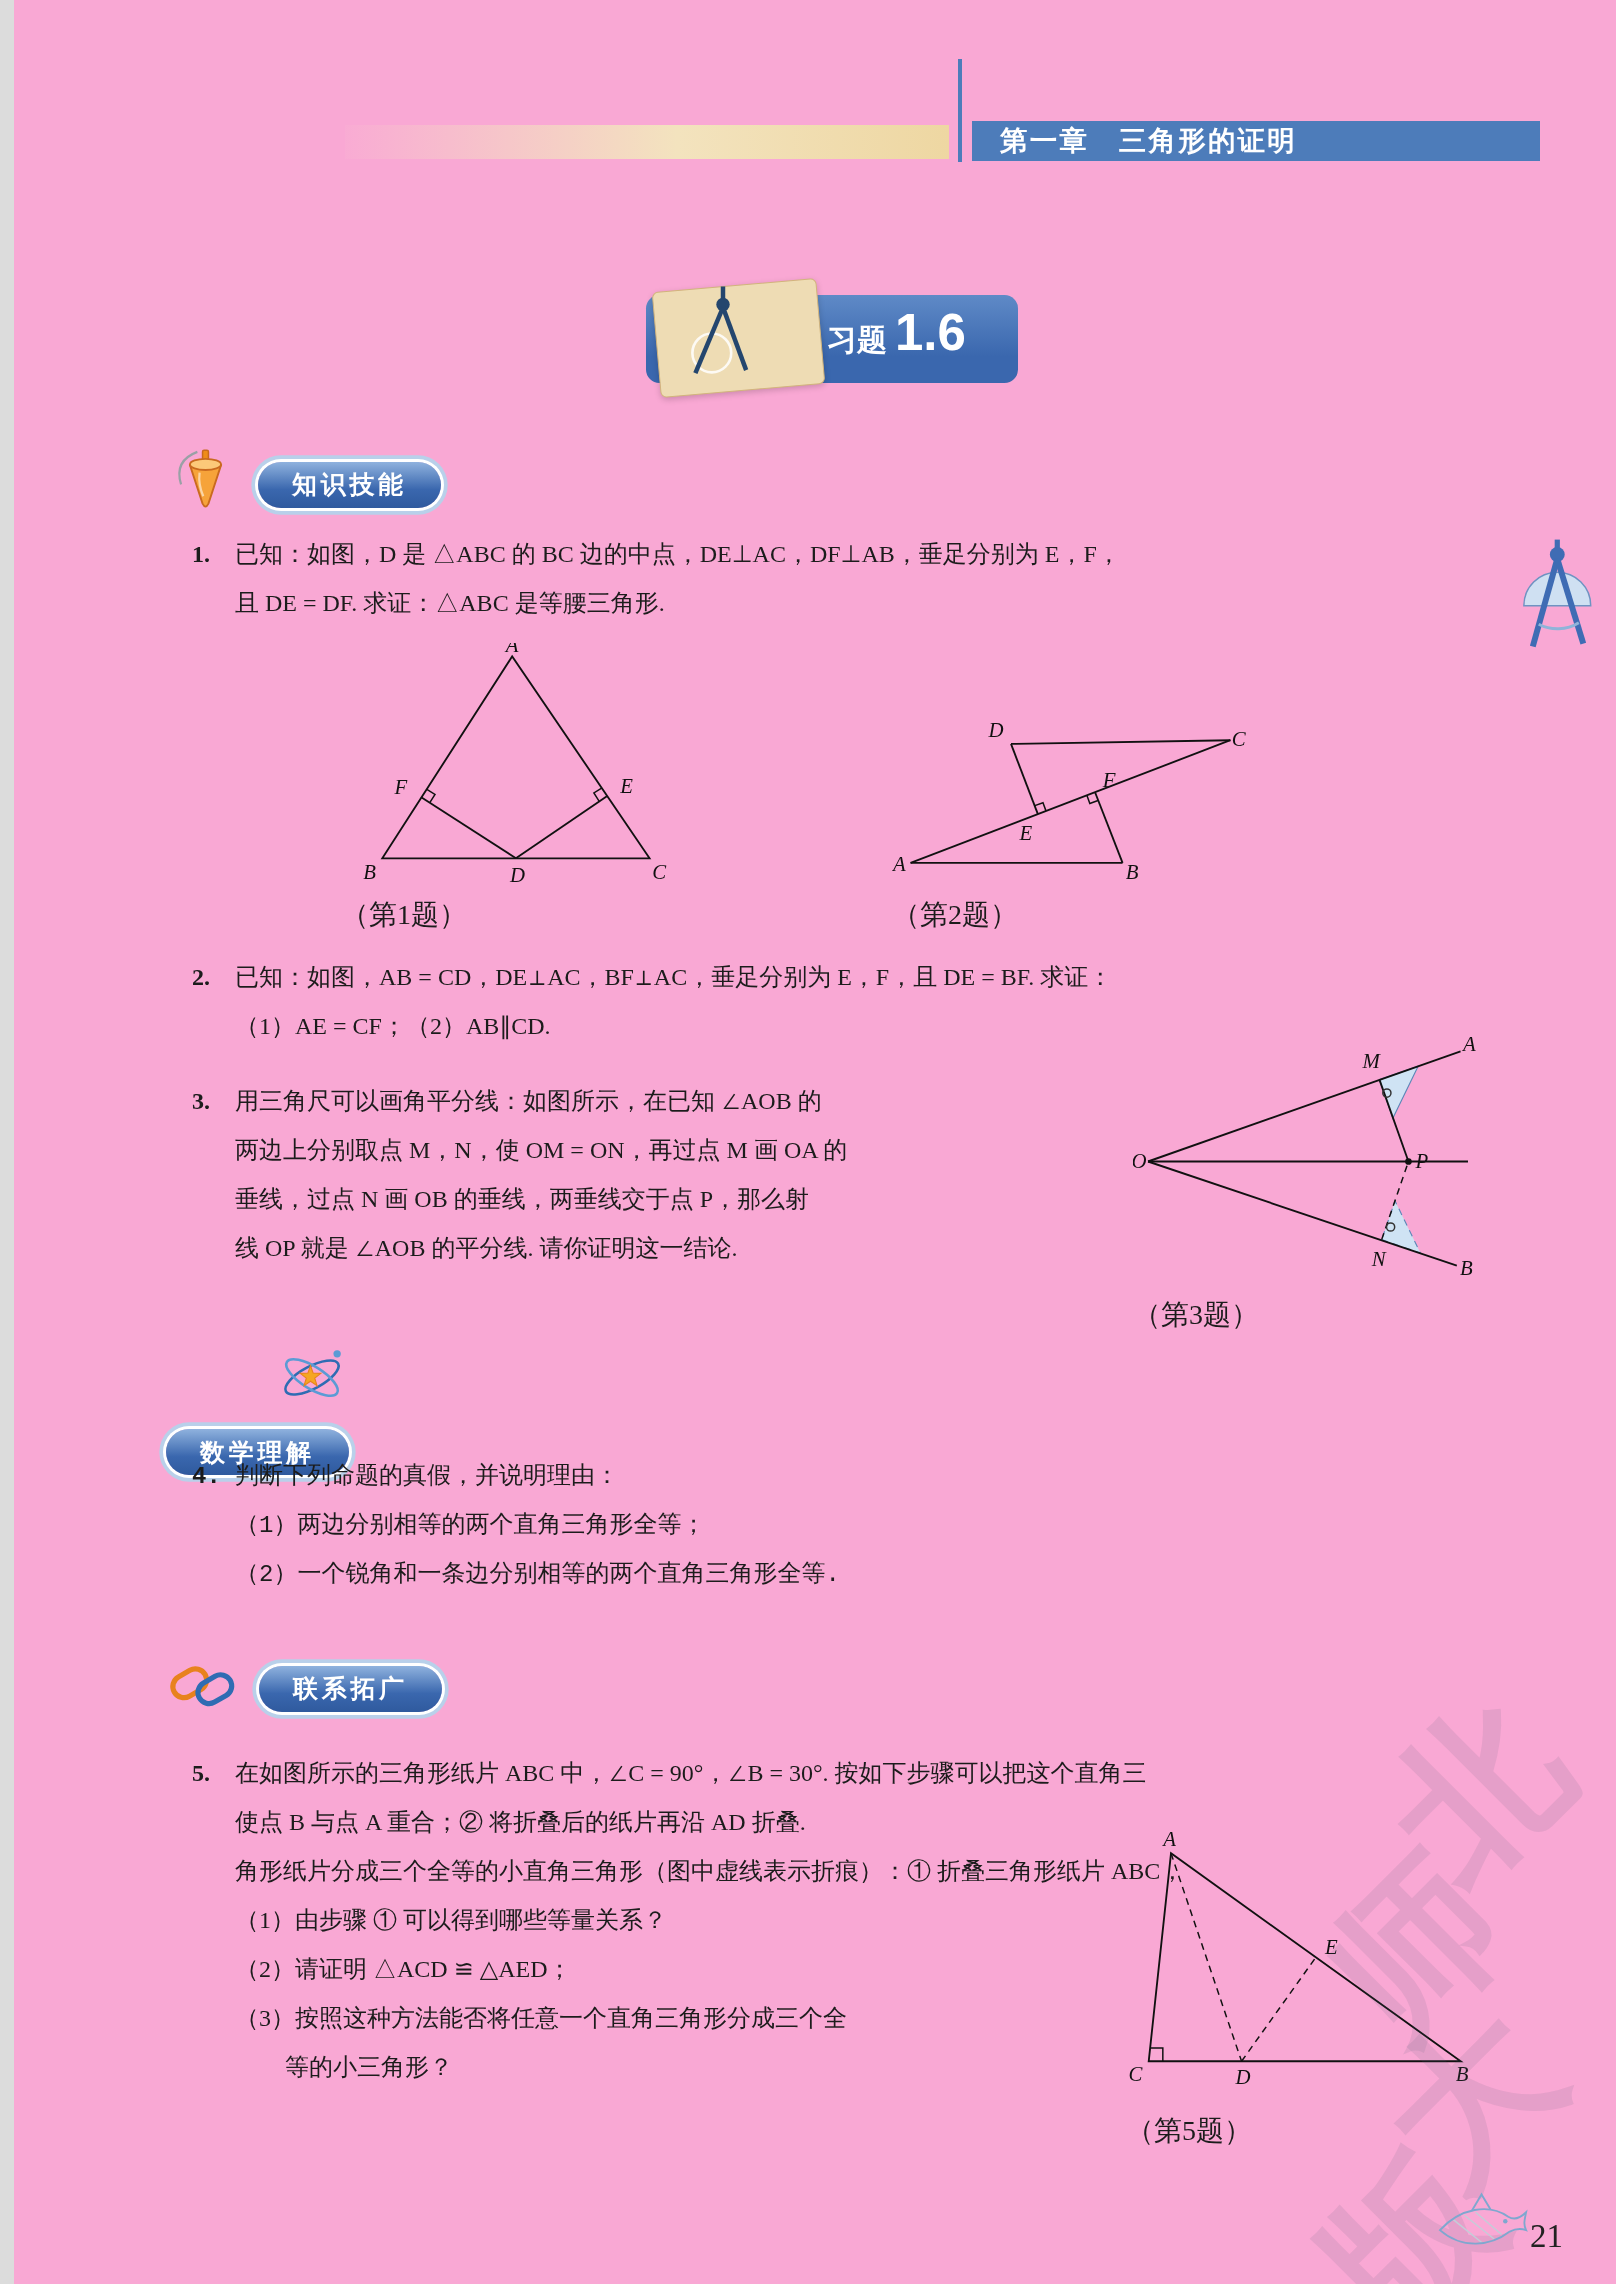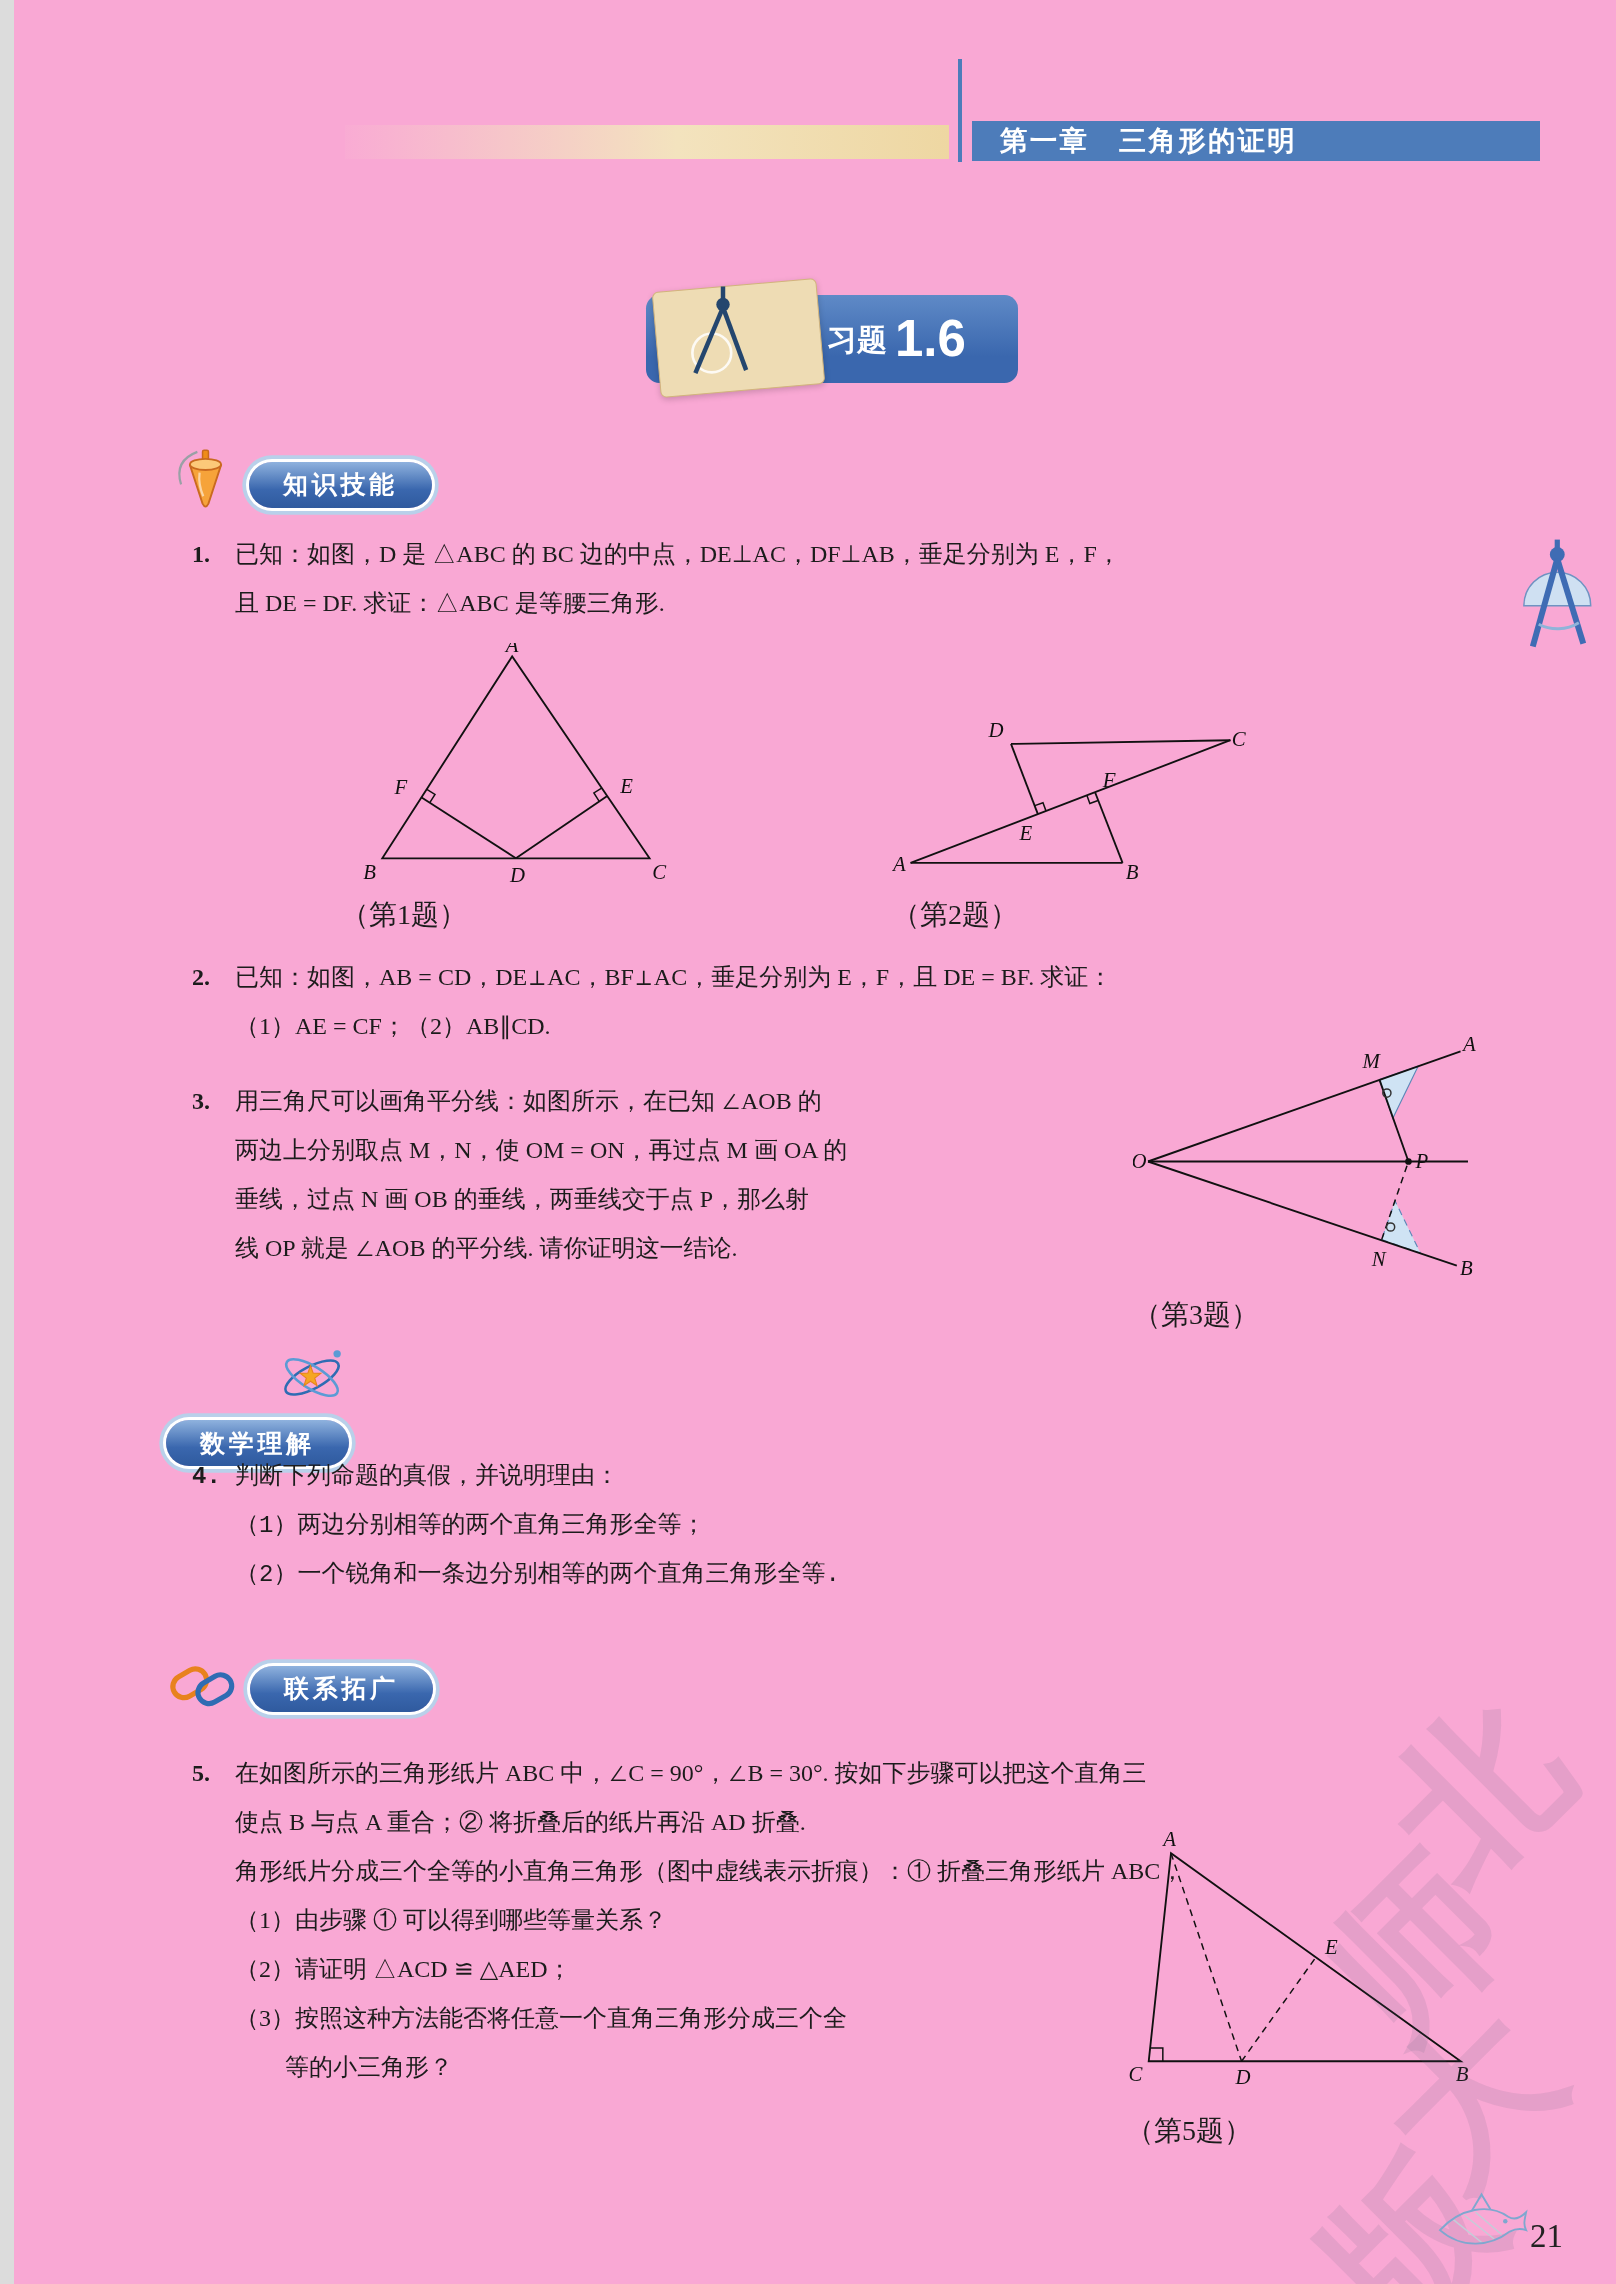--- a/index.html
+++ b/index.html
@@ -14,25 +14,25 @@
   .chapter-bar span { color:#fff; font-size:27.5px; font-weight:bold; letter-spacing:2.2px;
                       font-family:"Liberation Sans", sans-serif; }
 
   
   .badge { position:absolute; background:linear-gradient(180deg,#5f8ac7,#3a67ae 70%); border-radius:13.4px; }
   .badge-note { position:absolute; left:10.4px; top:-10.4px; width:165px; height:106px; background:#eedcb4;
                 border:1.5px solid #d2b47c; border-radius:6px; transform:rotate(-5deg);
                 box-shadow:0 2.2px 6px rgba(0,0,0,.18); }
   .badge-label { position:absolute; left:181px; top:25px; color:#fff; font-size:30px; font-weight:bold;
                  font-family:"Liberation Sans",sans-serif; }
-  .badge-number { position:absolute; left:249px; top:14px; color:#fff; font-size:51px; font-weight:bold;
+  .badge-number { position:absolute; left:249px; top:8px; color:#fff; font-size:51px; font-weight:bold;
                   font-family:"Liberation Sans",sans-serif; }
 
   
-  .sec { position:absolute; display:flex; align-items:flex-end; gap:10px;text-align:center; }
+  .sec { position:absolute; display:flex; align-items:flex-end; gap:19px;text-align:center; }
   .pill { background:linear-gradient(180deg,#8fb2de,#3a67ae 60%,#2f5a9e); color:#fff;
           font-family:"Liberation Sans",sans-serif; font-size:25px; font-weight:bold; letter-spacing:3.7px;
           padding:6.7px 34px; border-radius:33px; box-shadow:0 0 0 3px #fff, 0 0 0 6.7px #b9d0ea; margin-bottom:6px; }
 
   
   .prob { position:absolute; font-size:24px; }
   .pline { height:49px; line-height:49px; white-space:nowrap; }
   .pnum { display:inline-block; width:43px; font-weight:bold; }
   .indent { padding-left:43px; }
   .indent2 { padding-left:93px; }

